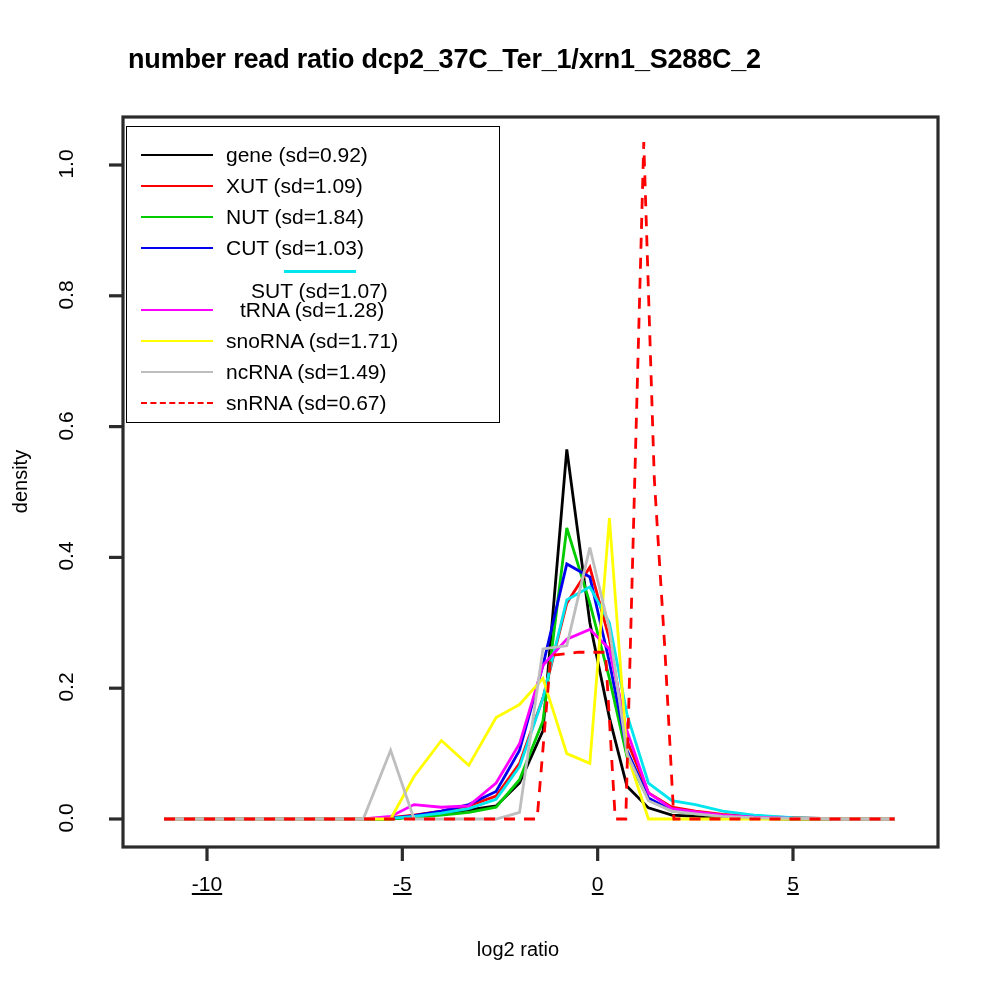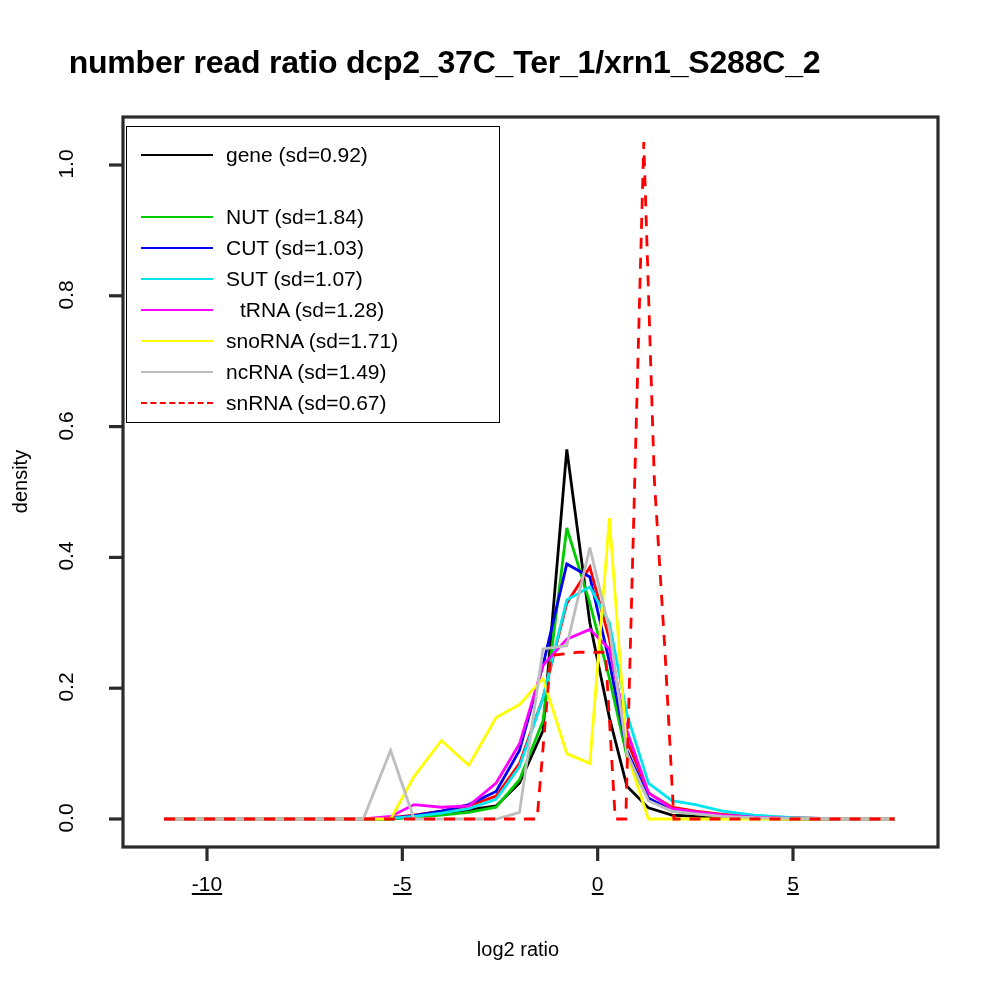--- a/index.html
+++ b/index.html
@@ -19,21 +19,21 @@
     width: 1000px;
     height: 1000px;
     background: #ffffff;
   }
   #chart-title {
     position: absolute;
     left: 0;
     top: 44px;
     width: 889px;
     text-align: center;
-    font-size: 32px;
+    font-size: 27px;
     font-weight: bold;
     letter-spacing: -0.2px;
     font-family: "Liberation Sans", sans-serif;
     white-space: pre;
   }
   #plot-svg {
     position: absolute;
     left: 0;
     top: 0;
   }
@@ -165,33 +165,39 @@
       <div class="tick-label ytick-label" style="top: 152px;">1.0</div>
     </div>
 
   <div id="legend-box">
       <div class="legend-row" style="top: 12px;">
         <span class="legend-key">
           <i style="background: rgb(0, 0, 0);"></i>
         </span>
         <span class="legend-label">gene (sd=0.92)</span>
       </div>
+      <div class="legend-row" style="top: 43px;">
+        <span class="legend-key">
+          <i style="background: rgb(255, 0, 0);"></i>
+        </span>
+        <span class="legend-label">XUT (sd=1.09)</span>
+      </div>
       <div class="legend-row" style="top: 74px;">
         <span class="legend-key">
           <i style="background: rgb(0, 204, 0);"></i>
         </span>
         <span class="legend-label">NUT (sd=1.84)</span>
       </div>
       <div class="legend-row" style="top: 105px;">
         <span class="legend-key">
           <i style="background: rgb(0, 0, 238);"></i>
         </span>
         <span class="legend-label">CUT (sd=1.03)</span>
       </div>
-      <div class="legend-row" style="top: 136px;">
+      <div class="legend-row" style="top: 136px; flex-direction: column;">
         <span class="legend-key">
           <i style="background: rgb(0, 229, 238);"></i>
         </span>
         <span class="legend-label">SUT (sd=1.07)</span>
       </div>
       <div class="legend-row" style="top: 167px; gap: 14px;">
         <span class="legend-key">
           <i style="background: rgb(255, 0, 255);"></i>
         </span>
         <span class="legend-label">tRNA (sd=1.28)</span>

